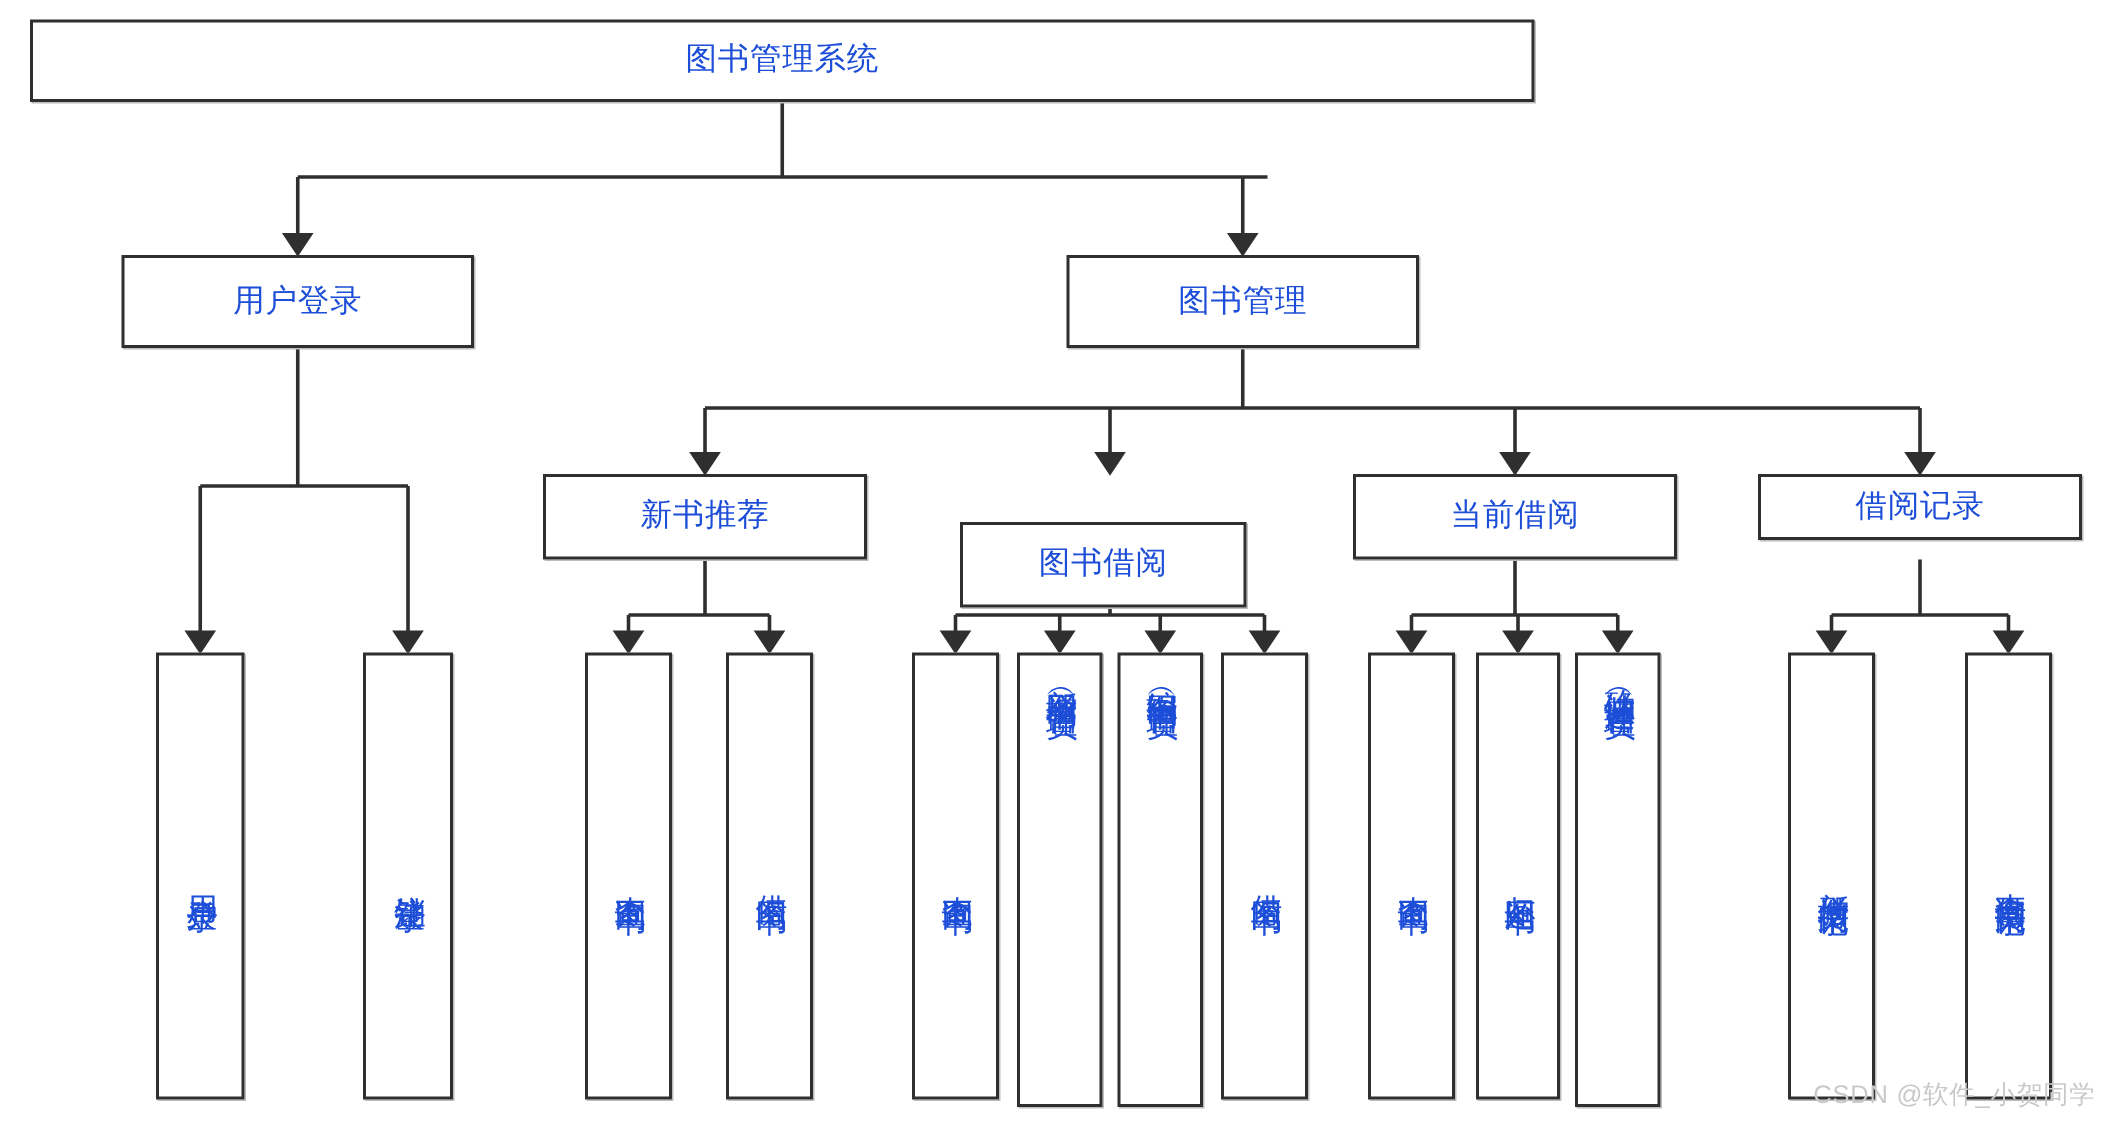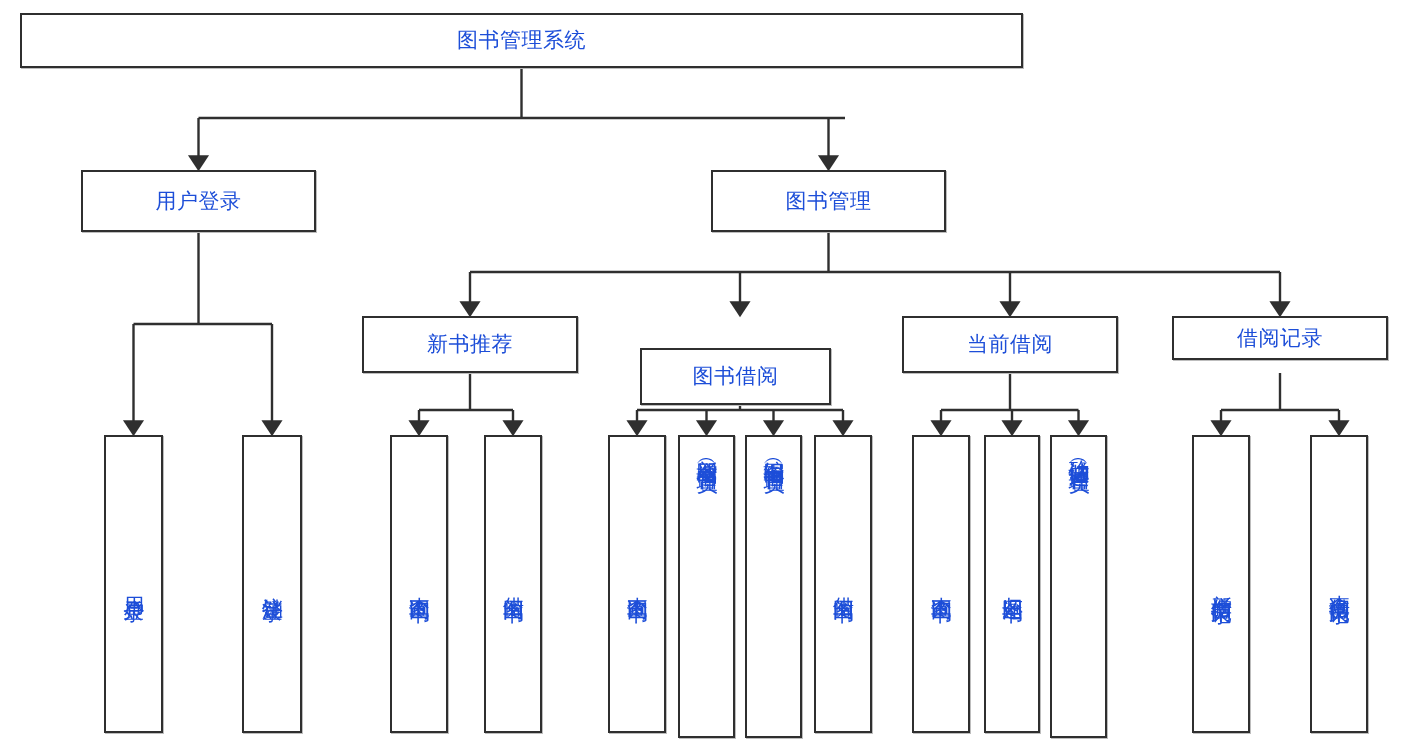--- a/index.html
+++ b/index.html
@@ -196,14 +196,15 @@
     <span class="label">确认归还（管理员）</span>
   </div>
 
   <div class="node vert" style="left:1192px; top:435px; width:58px; height:298px;">
     <span class="label">新增借阅记录</span>
   </div>
   <div class="node vert" style="left:1310px; top:435px; width:58px; height:298px;">
     <span class="label">查询借阅记录</span>
   </div>
 
+  <div id="watermark">CSDN @软件_小贺同学</div>
 
 </div>
 
 </body></html>

